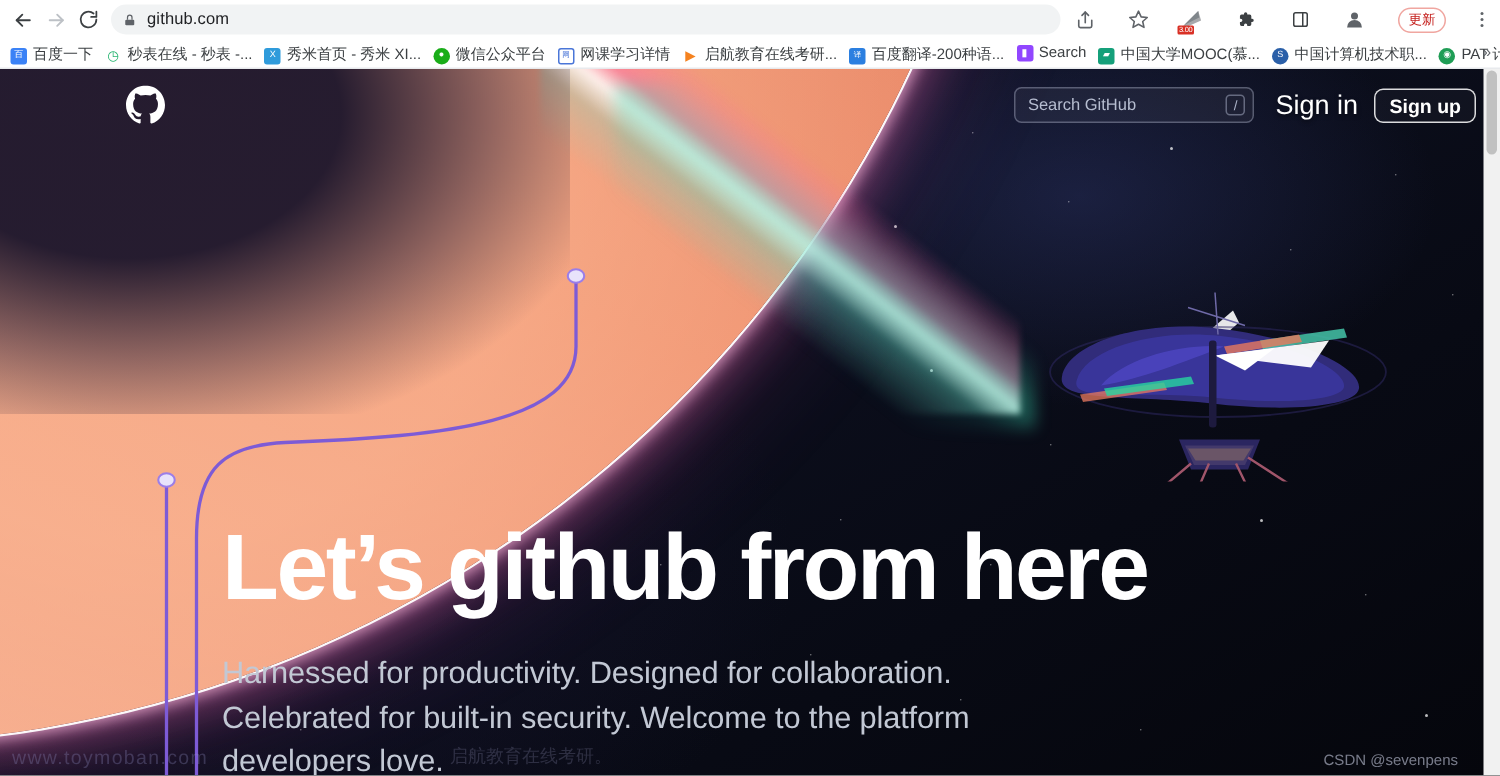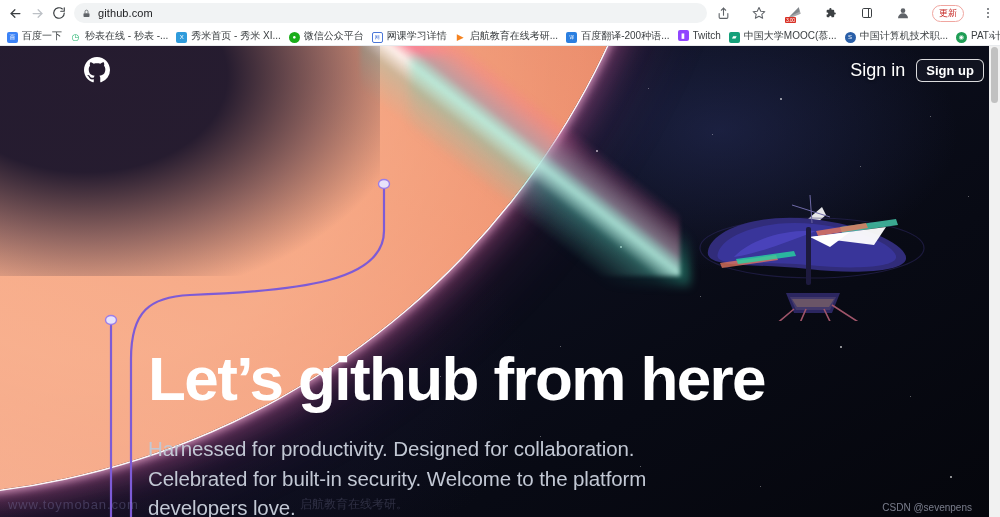--- a/index.html
+++ b/index.html
@@ -336,21 +336,21 @@
     <div class="bm">
         <span class="favicon" style="background:#fff;color:#f5821f;font-size:9px">▶</span>
         <span class="bmlabel">启航教育在线考研...</span>
       </div>
     <div class="bm">
         <span class="favicon" style="background:#2b7fe0;font-size:5px">译</span>
         <span class="bmlabel">百度翻译-200种语...</span>
       </div>
     <div class="bm">
         <span class="favicon" style="background:#9146ff;font-size:7px">▮</span>
-        <span class="bmlabel">Twitch</span>
+        <span class="bmlabel">Search</span>
       </div>
     <div class="bm">
         <span class="favicon" style="background:#15a07a">▰</span>
         <span class="bmlabel">中国大学MOOC(慕...</span>
       </div>
     <div class="bm">
         <span class="favicon" style="background:#2a5fa8;border-radius:50%">S</span>
         <span class="bmlabel">中国计算机技术职...</span>
       </div>
     <div class="bm">
@@ -432,20 +432,24 @@
 
     <div class="gh-header">
       <div class="gh-logo">
         <svg viewBox="0 0 16 16" width="26" height="26" fill="#ffffff">
             <path d="M8 0C3.58 0 0 3.58 0 8c0 3.54 2.29 6.53 5.47 7.59.4.07.55-.17.55-.38 0-.19-.01-.82-.01-1.49-2.01.37-2.53-.49-2.69-.94-.09-.23-.48-.94-.82-1.13-.28-.15-.68-.52-.01-.53.63-.01 1.08.58 1.23.82.72 1.21 1.87.87 2.33.66.07-.52.28-.87.51-1.07-1.78-.2-3.64-.89-3.64-3.95 0-.87.31-1.59.82-2.15-.08-.2-.36-1.02.08-2.12 0 0 .67-.21 2.2.82.64-.18 1.32-.27 2-.27.68 0 1.36.09 2 .27 1.53-1.04 2.2-.82 2.2-.82.44 1.1.16 1.92.08 2.12.51.56.82 1.27.82 2.15 0 3.07-1.87 3.75-3.65 3.95.29.25.54.73.54 1.48 0 1.07-.01 1.93-.01 2.2 0 .21.15.46.55.38A8.01 8.01 0 0 0 16 8c0-4.42-3.58-8-8-8z"></path>
           </svg>
       </div>
 
       <div class="gh-spacer"></div>
 
+      <div class="gh-search">
+        <span class="ph">Search GitHub</span>
+        <span class="slash">/</span>
+      </div>
       <div class="signin">Sign in</div>
       <div class="signup">Sign up</div>
     </div>
 
     <div class="hero-copy">
       <h1 class="hero-title">Let’s github from here</h1>
       <p class="hero-sub">Harnessed for productivity. Designed for collaboration. Celebrated for built-in security. Welcome to the platform developers love.</p>
     </div>
 
     <div class="wm-left">www.toymoban.com</div>

